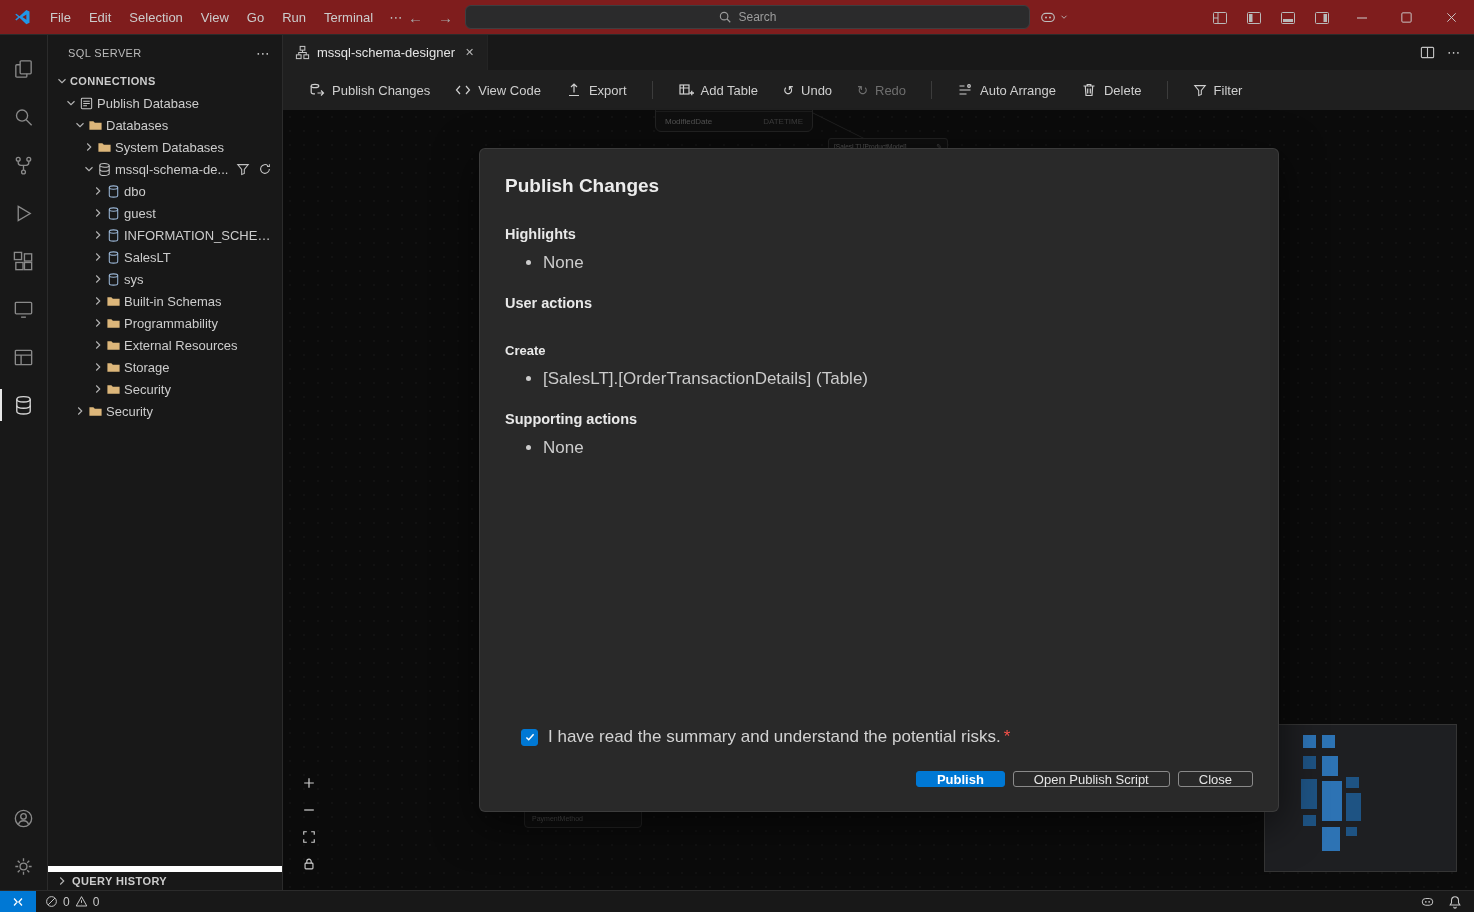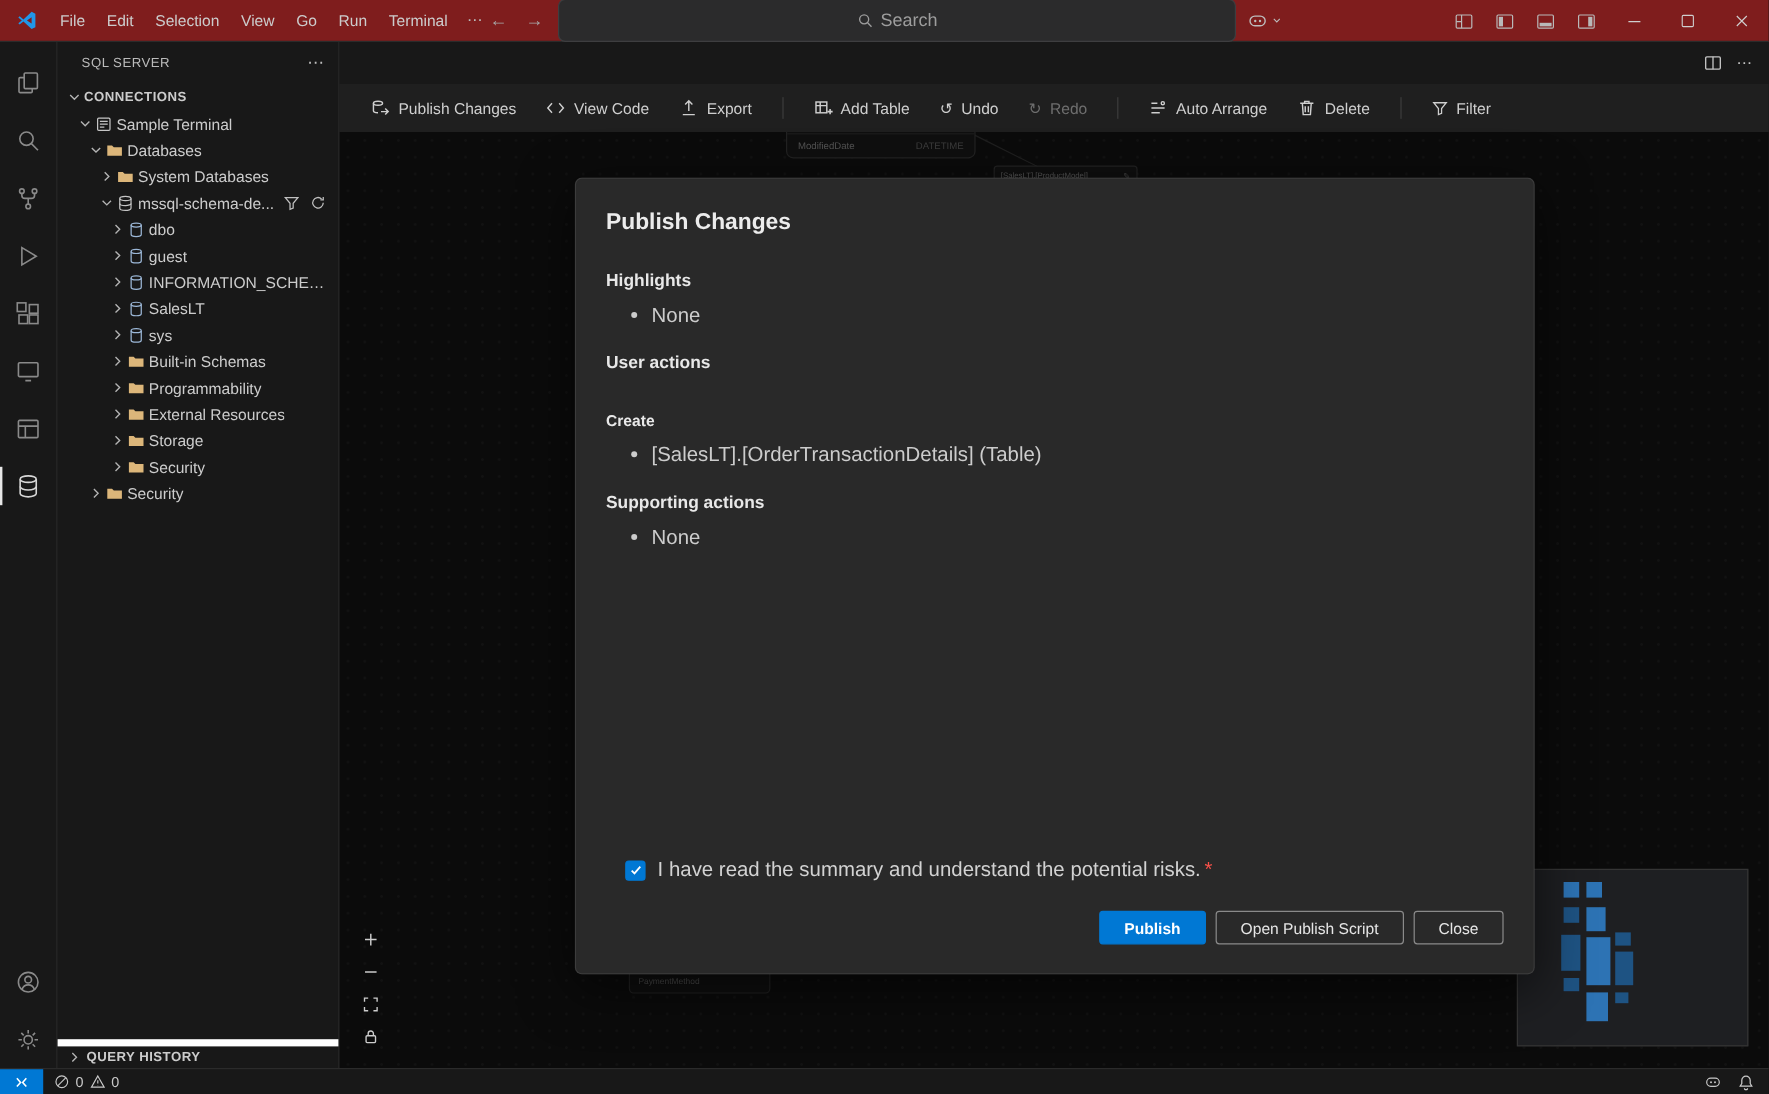--- a/index.html
+++ b/index.html
@@ -9,21 +9,21 @@
   .app { position:relative; width:1474px; height:912px; display:flex; flex-direction:column; background:#181818; }
 
   
   .titlebar { position:relative; height:35px; flex:0 0 35px; background:#7f1d1d; display:flex; align-items:center; border-bottom:1px solid #2b2b2b; z-index:200; }
   .tb-logo { margin:0 10px 0 13px; }
   .menus { display:flex; align-items:center; }
   .menu-item { padding:4px 9px; border-radius:5px; color:#cccccc; cursor:default; }
   .menu-item.more { padding:4px 7px; color:#bbbbbb; }
   .command-center { position:absolute; left:50%; transform:translateX(-50%); display:flex; align-items:center; gap:9px; }
   .nav-arrow { color:#a8a8a8; font-size:15px; line-height:1; padding:2px 3px; }
-  .searchbox { width:565px; height:36px; background:#2b2b2c; border:1px solid #3e3e40; border-radius:6px; display:flex; align-items:center; justify-content:center; gap:6px; color:#9d9d9d; font-size:15px; }
+  .searchbox { width:565px; height:24px; background:#2b2b2c; border:1px solid #3e3e40; border-radius:6px; display:flex; align-items:center; justify-content:center; gap:6px; color:#9d9d9d; font-size:12px; }
   .copilot-btn { display:flex; align-items:center; gap:2px; color:#bdbdbd; }
   .titlebar-right { position:absolute; right:0; top:0; height:35px; display:flex; align-items:center; }
   .tb-icon-btn { width:34px; height:35px; display:flex; align-items:center; justify-content:center; color:#b9b9b9; }
   .win-btn { width:45px; height:35px; display:flex; align-items:center; justify-content:center; color:#cfcfcf; }
 
   
   .main-row { flex:1; display:flex; min-height:0; }
 
   
   .activitybar { width:48px; flex:0 0 48px; background:#181818; border-right:1px solid #2b2b2b; display:flex; flex-direction:column; align-items:center; padding-top:10px; }
@@ -96,21 +96,21 @@
   .dlg-heading { font-size:14.5px; font-weight:700; color:#e8e8e8; margin-top:23px; }
   .dlg-heading.sub { font-size:13px; margin-top:32px; }
   .dlg-list { margin:11px 0 0 0; padding-left:38px; }
   .dlg-list li { font-size:17px; color:#cccccc; line-height:19px; }
   .dlg-spacer { flex:1; }
   .dlg-checkrow { display:flex; align-items:center; gap:10px; margin:0 0 24px 16px; }
   .dlg-checkbox { width:17px; height:17px; border-radius:3px; border:1px solid #0078d4; background:#0078d4; display:flex; align-items:center; justify-content:center; }
   .dlg-checklabel { font-size:17px; color:#d2d2d2; }
   .dlg-required { color:#f85149; margin-left:3px; }
   .dlg-buttons { display:flex; justify-content:flex-end; gap:8px; }
-  .dlg-btn { font-family:inherit; font-size:13px; height:28px; padding:0 20px; border-radius:3px; cursor:default; }
+  .dlg-btn { font-family:inherit; font-size:13px; height:16px; padding:0 20px; border-radius:3px; cursor:default; }
   .dlg-btn.primary { background:#0078d4; border:1px solid #0078d4; color:#ffffff; font-weight:600; }
   .dlg-btn.secondary { background:transparent; border:1px solid #8a8a8a; color:#e6e6e6; }
 
   
   .statusbar { height:22px; flex:0 0 22px; background:#181818; border-top:1px solid #2b2b2b; display:flex; align-items:center; font-size:12px; color:#c8c8c8; z-index:150; }
   .sb-remote { width:36px; height:22px; background:#0078d4; color:#ffffff; display:flex; align-items:center; justify-content:center; }
   .sb-problems { display:flex; align-items:center; gap:5px; padding:0 9px; }
   .sb-problems .glyph { display:flex; align-items:center; }
   .sb-right { margin-left:auto; display:flex; align-items:center; gap:13px; padding-right:12px; color:#c8c8c8; }
 </style>
@@ -295,21 +295,21 @@
               <svg width="14" height="14" viewBox="0 0 16 16" fill="none" stroke="currentColor" stroke-width="1.3">
                 <path d="M6 4l4 4-4 4"></path>
               </svg>
             </span>
             <span class="ticon">
               <svg width="15" height="15" viewBox="0 0 16 16" fill="none" stroke="#c5c5c5" stroke-width="1.1">
                 <rect x="2.5" y="2.5" width="11" height="11" rx="1"></rect>
                 <path d="M4.5 5.5h7M4.5 8h7M4.5 10.5h4"></path>
               </svg>
             </span>
-            <span class="tlabel">Sample Terminal</span>
+            <span class="tlabel">Publish Database</span>
           </div>
           <div class="tree-row" style="padding-left: 24px;">
             <span class="chev open">
               <svg width="14" height="14" viewBox="0 0 16 16" fill="none" stroke="currentColor" stroke-width="1.3">
                 <path d="M6 4l4 4-4 4"></path>
               </svg>
             </span>
             <span class="ticon">
               <svg width="15" height="15" viewBox="0 0 16 16">
                 <path fill="#dcb67a" d="M1.5 3.5h4.2L7.3 5h7.2v7.5h-13z"></path>
@@ -510,20 +510,32 @@
           <svg width="14" height="14" viewBox="0 0 16 16" fill="none" stroke="currentColor" stroke-width="1.3">
               <path d="M6 4l4 4-4 4"></path>
             </svg>
         </span>
         <span class="qh-label">QUERY HISTORY</span>
       </div>
     </div>
 
     <div class="editor">
       <div class="tabbar">
+        <div class="tab">
+          <span>
+            <svg width="15" height="15" viewBox="0 0 16 16" fill="none" stroke="#c5c5c5" stroke-width="1.1">
+                <rect x="5.5" y="1.5" width="5" height="4"></rect>
+                <rect x="1.5" y="10.5" width="5" height="4"></rect>
+                <rect x="9.5" y="10.5" width="5" height="4"></rect>
+                <path d="M8 5.5V8M4 10.5V8h8v2.5"></path>
+              </svg>
+          </span>
+          <span>mssql-schema-designer</span>
+          <span class="tab-close">✕</span>
+        </div>
         <div class="tabbar-actions">
           <span>
             <svg width="15" height="15" viewBox="0 0 16 16" fill="none" stroke="currentColor" stroke-width="1.2">
                 <rect x="1.5" y="2.5" width="13" height="11" rx="1"></rect>
                 <path d="M8 2.5v11"></path>
               </svg>
           </span>
           <span>⋯</span>
         </div>
       </div>

